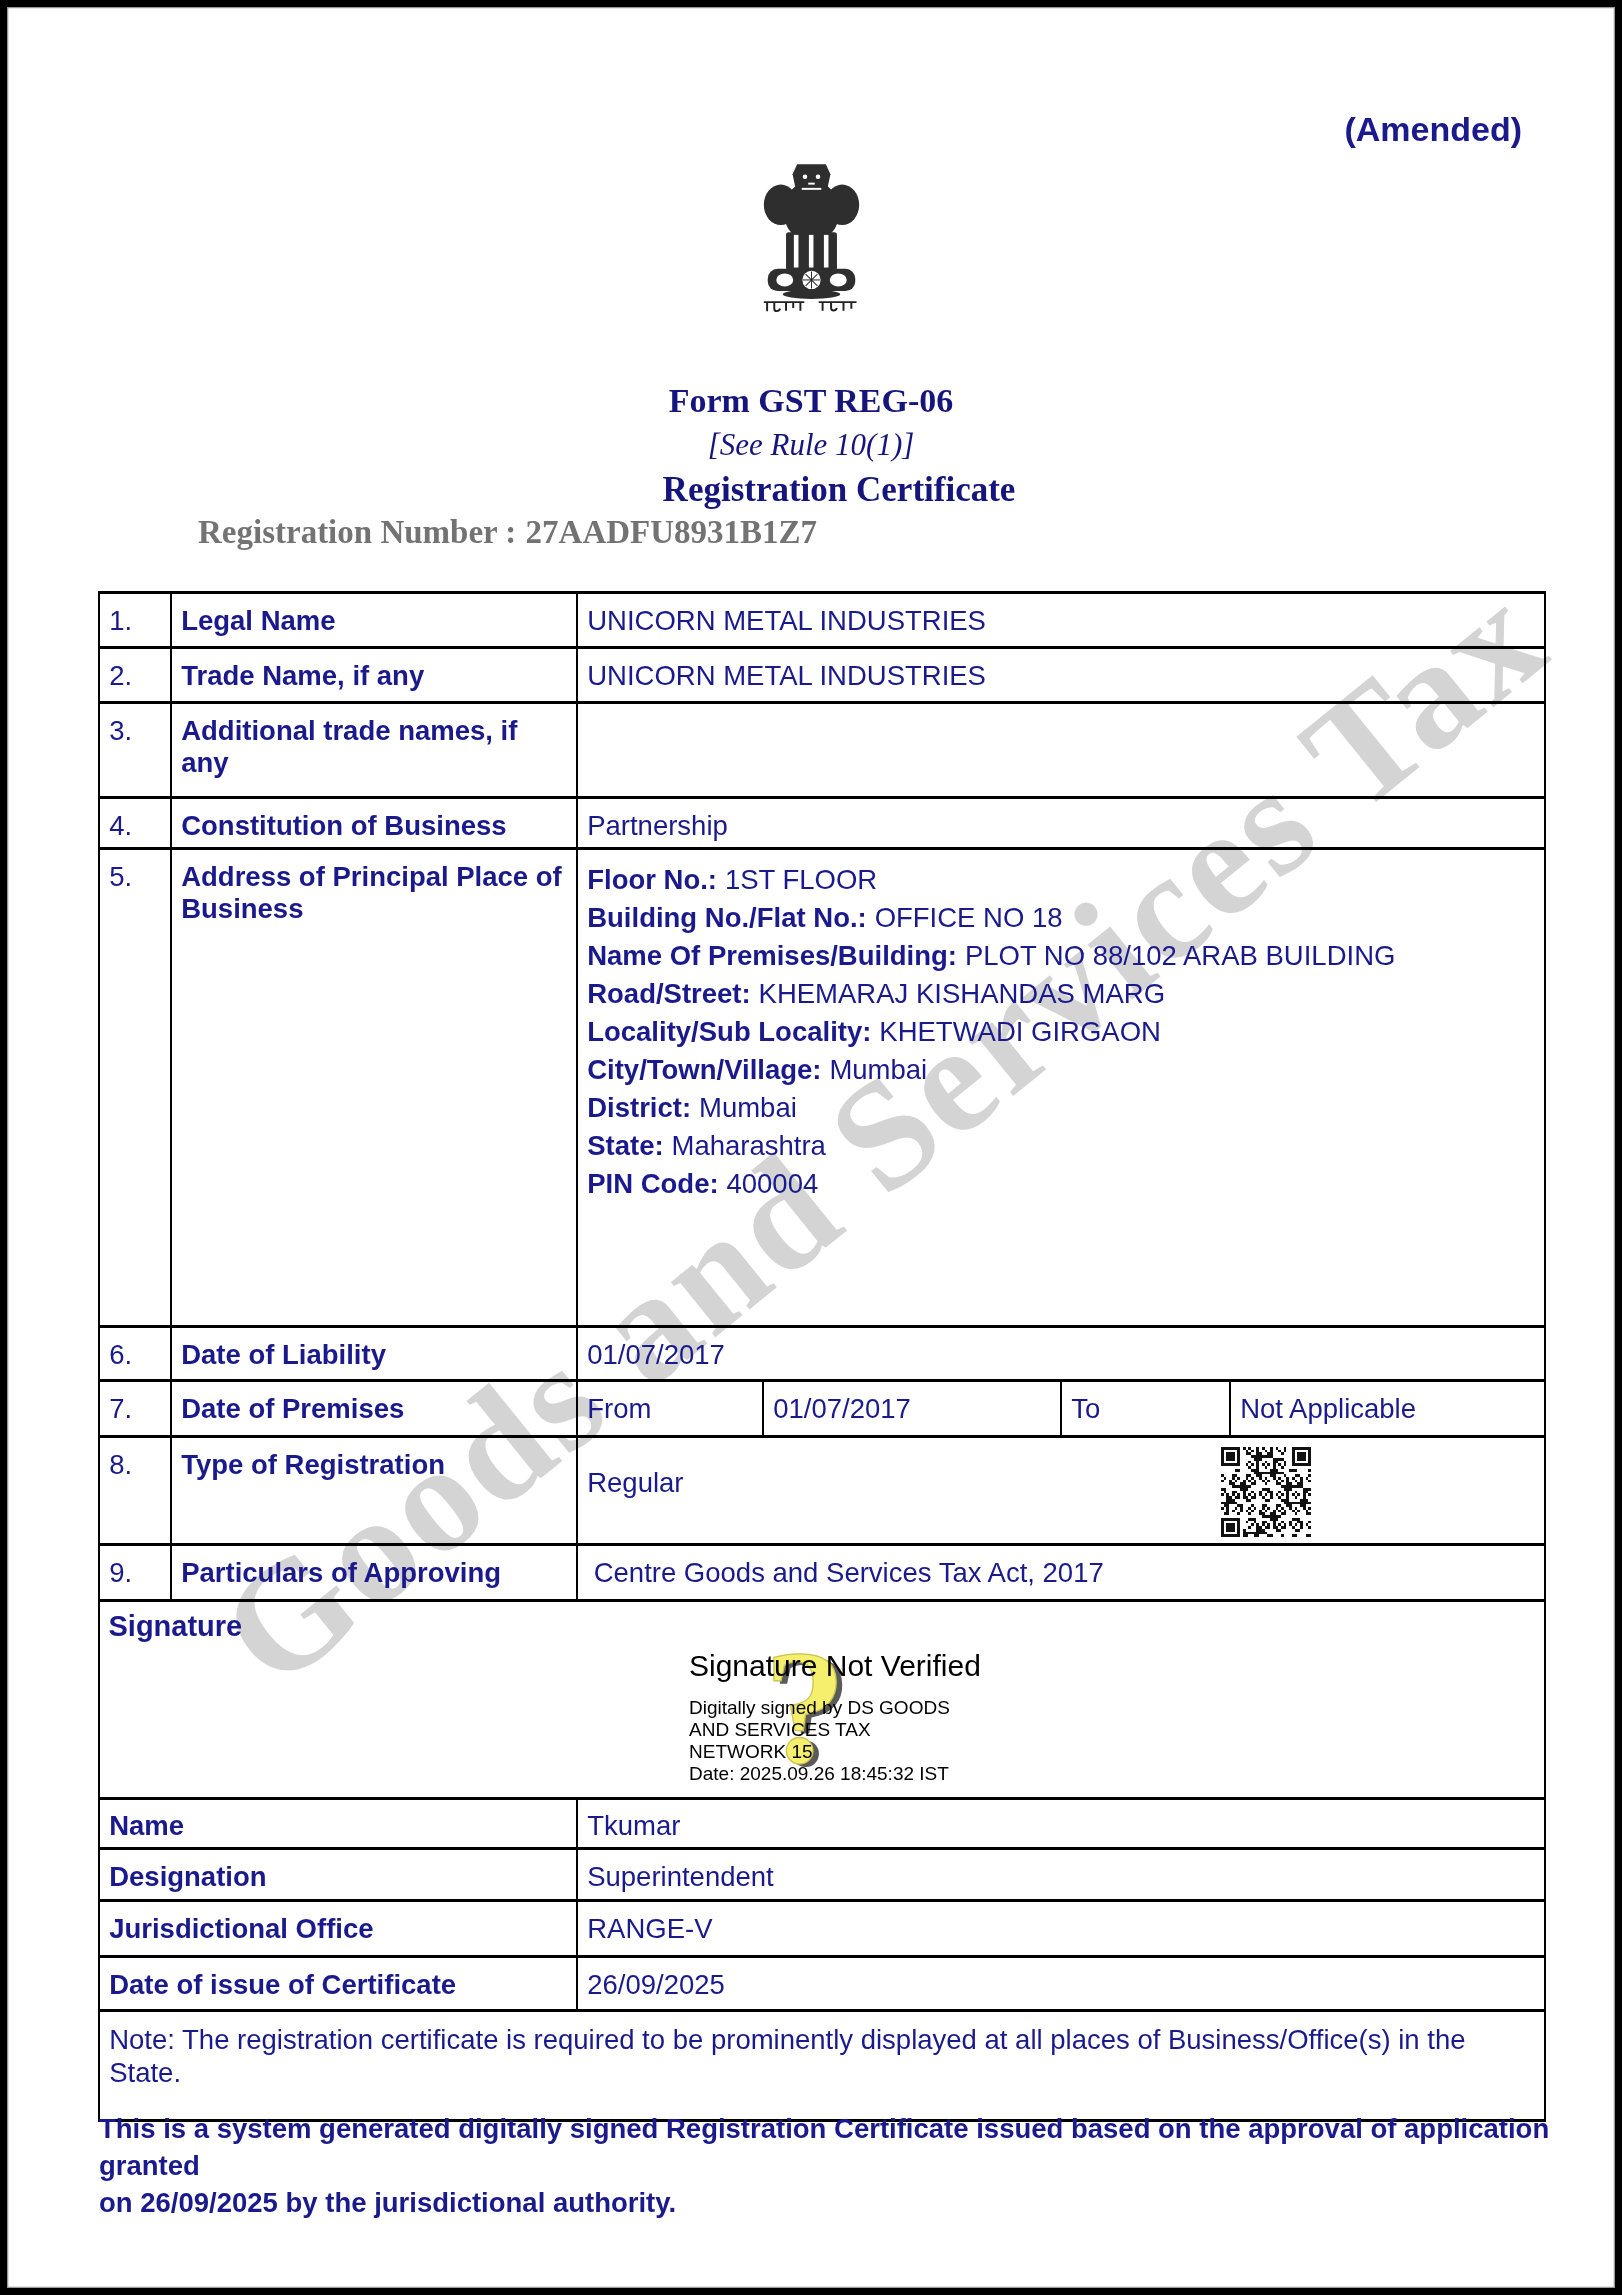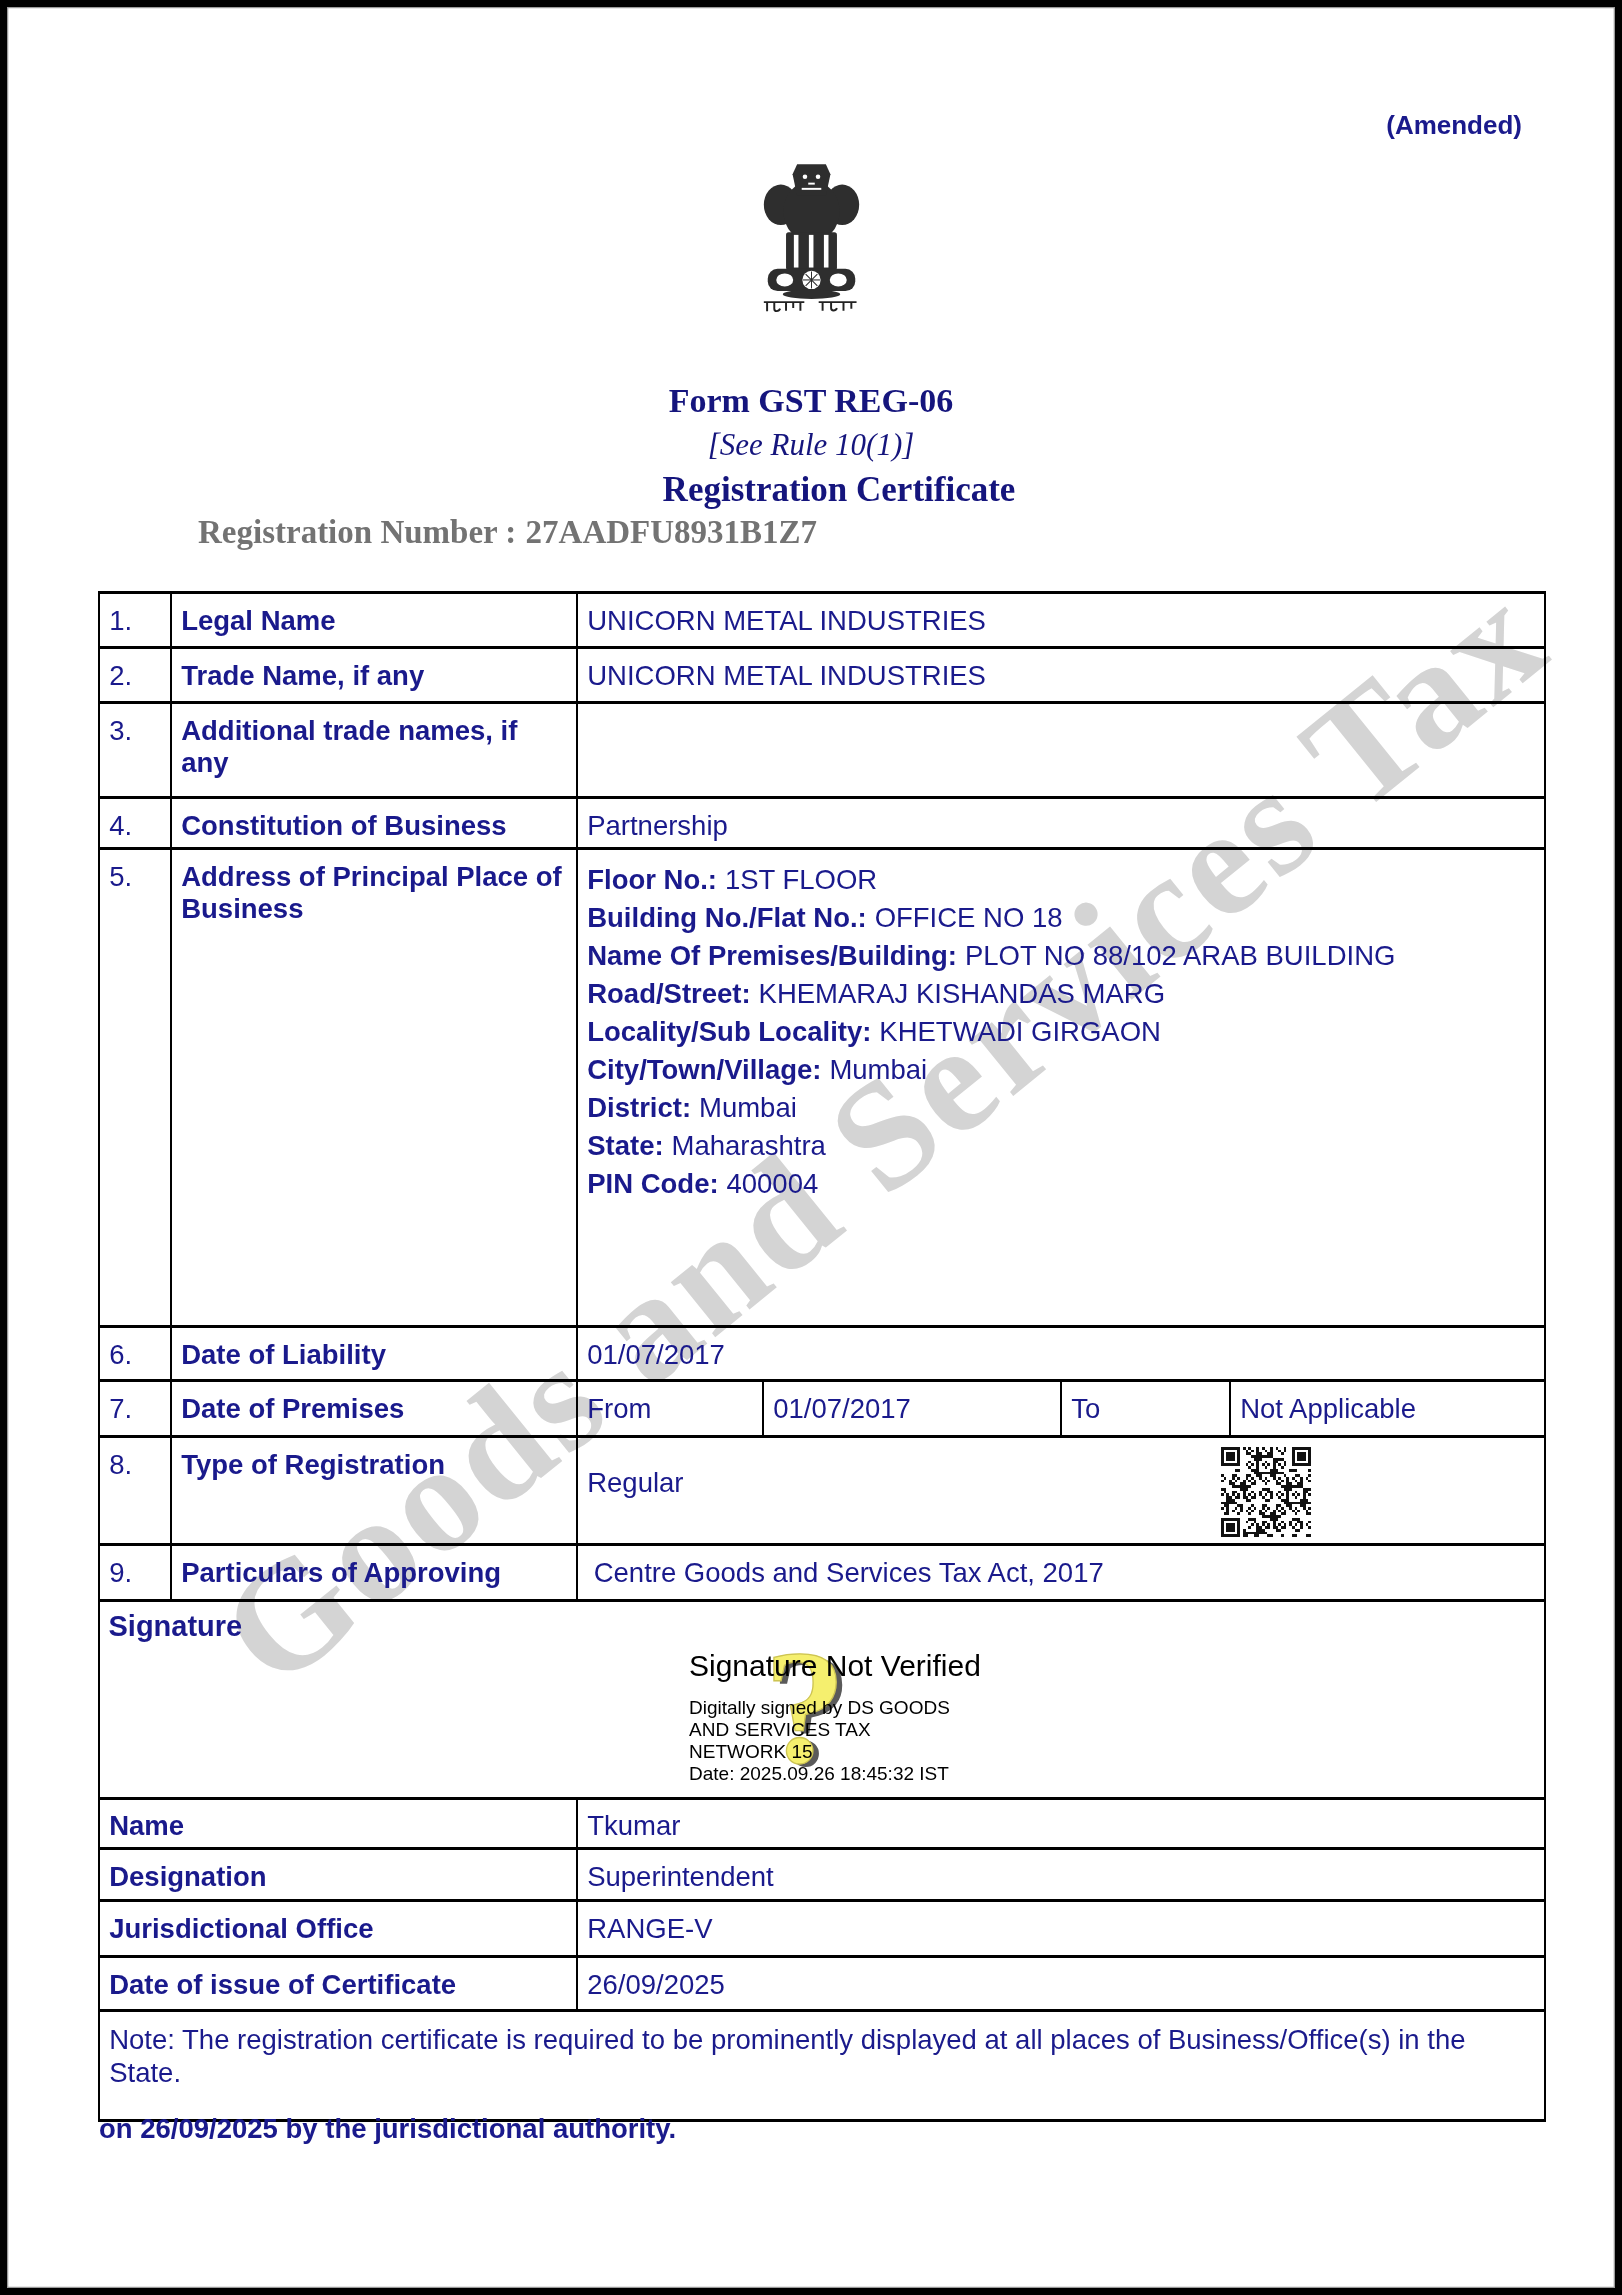--- a/index.html
+++ b/index.html
@@ -15,21 +15,21 @@
   #watermark{
     position:absolute;left:883px;top:1135px;
     transform:translate(-50%,-50%) rotate(-39deg);
     font-family:"Liberation Serif",serif;font-weight:bold;
     font-size:154px;letter-spacing:3.9px;color:#d4d4d4;white-space:nowrap;
     z-index:0;
   }
   #content{position:absolute;inset:0;z-index:1;}
   .serif{font-family:"Liberation Serif",serif;}
   .hdr{position:absolute;left:0;width:1622px;text-align:center;font-weight:bold;color:#15157d;}
-  #amended{position:absolute;top:110px;right:100px;font-size:26px;font-weight:bold;color:#1a1a8c;}
+  #amended{position:absolute;top:110px;right:100px;font-size:34px;font-weight:bold;color:#1a1a8c;}
   #emblem{position:absolute;left:756px;top:159px;}
   #gov-title{top:335px;font-size:35px;}
   #form-title{top:382px;font-size:34px;}
   #rule-ref{top:427px;font-size:31px;font-weight:normal;font-style:italic;}
   #cert-title{top:470px;font-size:35px;padding-left:28px;}
   #regnum{position:absolute;left:198px;top:514px;font-size:33px;font-weight:bold;color:#737373;}
   #regnum span{margin-right:9.2px;}
   #regnum .val{margin-right:0;}
 
   
@@ -600,18 +600,19 @@
         <td class="lbl" colspan="2">Date of issue of Certificate</td>
         <td class="val" colspan="4">26/09/2025</td>
       </tr>
       <tr style="height:110px">
         <td colspan="6" id="note-cell">Note: The registration certificate is required to be prominently displayed at all places of Business/Office(s) in the State.</td>
       </tr>
     </tbody>
       </table>
 
     <div id="footer">
+      <div>This is a system generated digitally signed Registration Certificate issued based on the approval of application granted</div>
       <div>on 26/09/2025 by the jurisdictional authority.</div>
     </div>
 
   </div>
 </div>
 
 
 </body></html>

